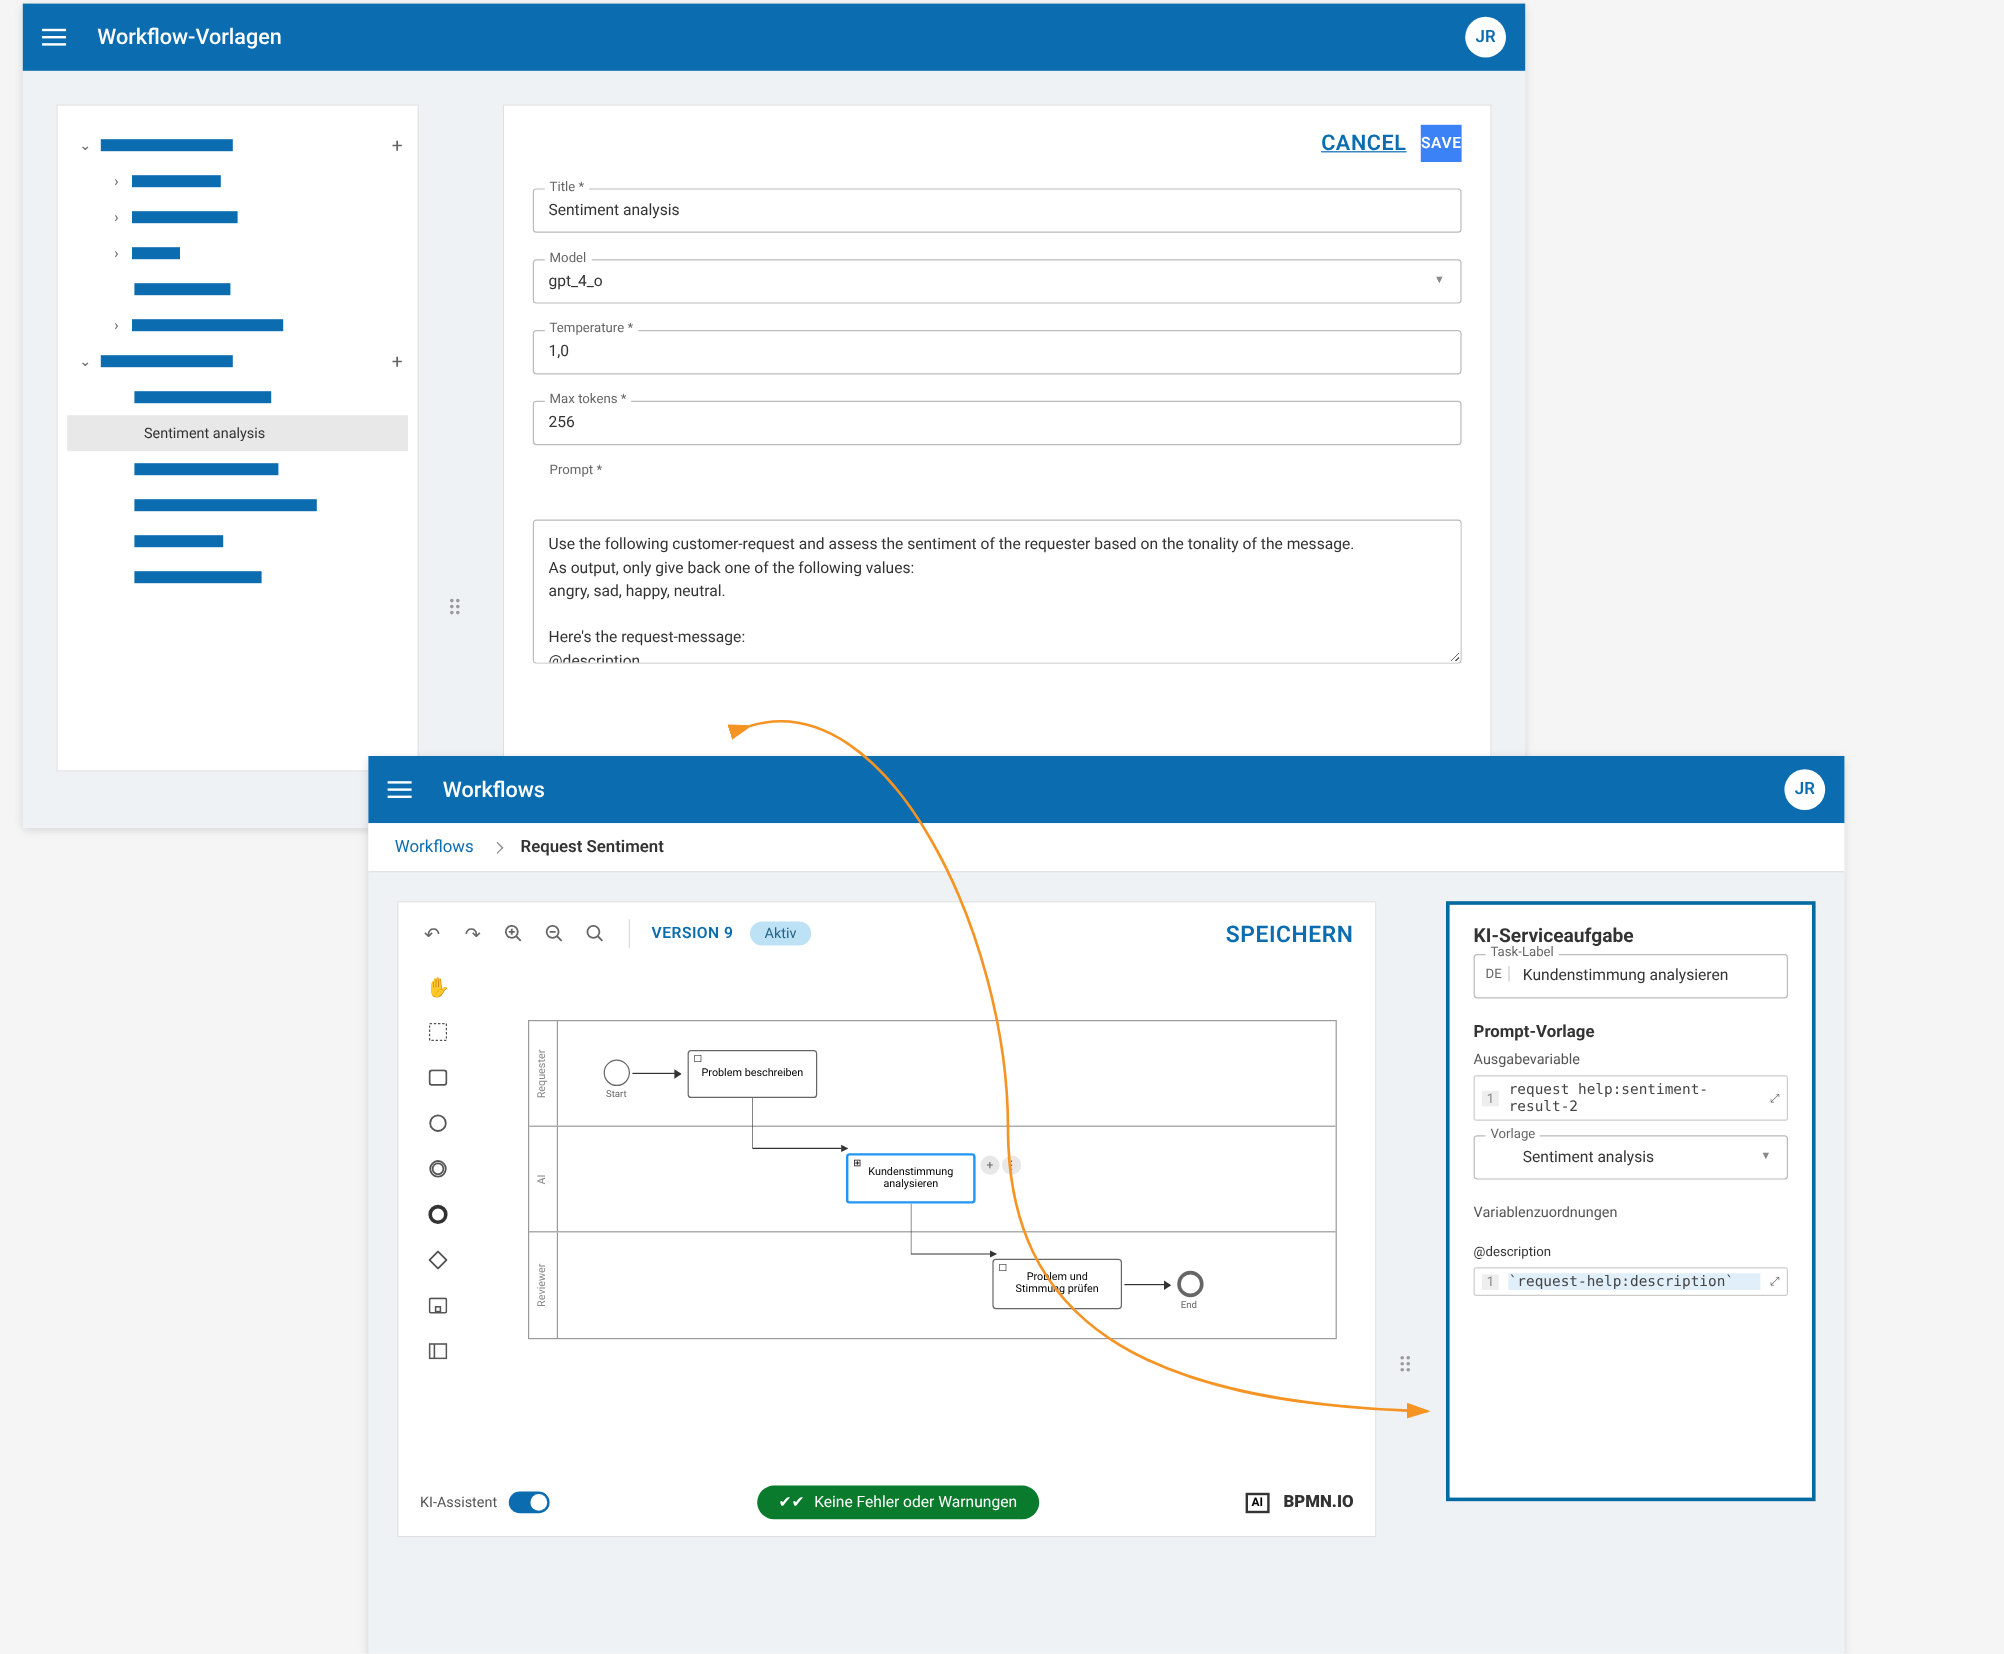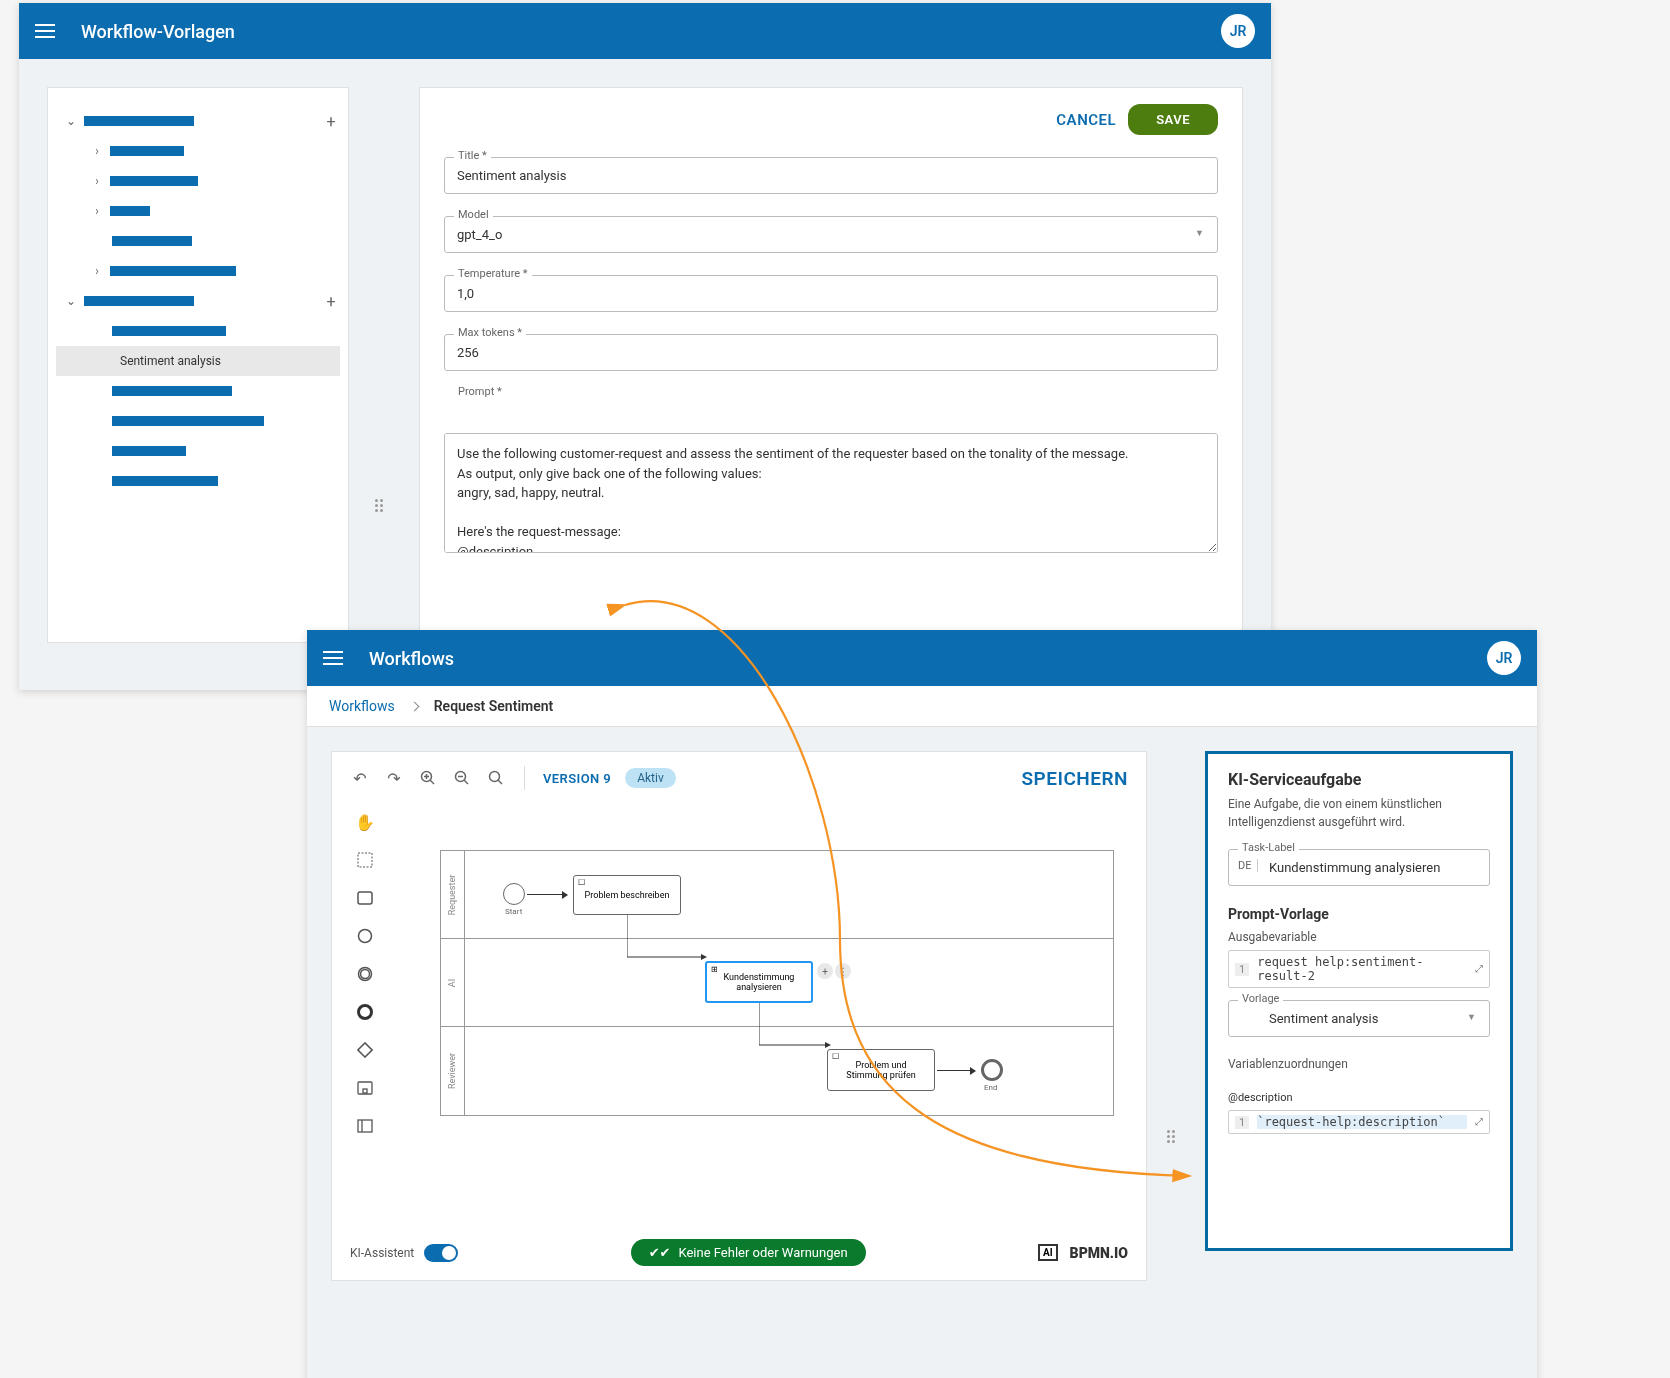--- a/index.html
+++ b/index.html
@@ -20,22 +20,22 @@
   .sidebar { background: #fff; width: 302px; height: 556px; border: 1px solid #e0e0e0; padding: 18px 8px; overflow: hidden; }
   .tree-row { display: flex; align-items: center; height: 30px; font-size: 13px; cursor: pointer; }
   .tree-toggle { width: 14px; height: 14px; display: flex; align-items: center; justify-content: center; color: #666; font-size: 12px; }
   .tree-bar { height: 10px; background: #0b6caf; display: inline-block; }
   .tree-row .label { padding-left: 8px; color: #333; font-size: 12px; }
   .tree-row.selected { background: #e8e8e8; }
   .tree-add { width: 18px; text-align: center; color: #666; font-size: 16px; }
 
   .form-panel { background: #fff; flex: 1; height: 556px; border: 1px solid #e0e0e0; padding: 16px 24px; position: relative; }
   .form-actions { display: flex; justify-content: flex-end; gap: 12px; margin-bottom: 22px; align-items: center; }
-  .btn-text { color: #0b6caf; font-weight: 600; font-size: 15px; background: none; border: none; cursor: pointer; letter-spacing: 0.5px; }
-  .btn-prim { background: #4d7c0f; color: #fff; border: none; padding: 8px 28px; font-size: 13px; font-weight: 600; border-radius: 12px; cursor: pointer; letter-spacing: 0.5px; }
+  .btn-text { color: #0b6caf; font-weight: 600; font-size: 18px; background: none; border: none; cursor: pointer; letter-spacing: 0.5px; text-decoration: underline; }
+  .btn-prim { background: #3b82f6; color: #fff; border: none; padding: 8px 0; font-size: 13px; font-weight: 600; border-radius: 0; cursor: pointer; letter-spacing: 0.5px; }
   .field { position: relative; margin-bottom: 22px; }
   .field-label { position: absolute; top: -8px; left: 10px; background: #fff; padding: 0 4px; font-size: 11px; color: #666; }
   .field-input { width: 100%; border: 1px solid #bbb; border-radius: 3px; padding: 10px 12px; font-size: 13px; color: #333; }
   .field-select { appearance: none; background: #fff; }
   .select-wrap::after { content: "▼"; position: absolute; right: 14px; top: 12px; font-size: 9px; color: #888; pointer-events: none; }
   textarea.field-input { min-height: 120px; resize: vertical; line-height: 1.5; font-family: inherit; margin-top: 40px; }
 
   .breadcrumbs { background: #fff; border-bottom: 1px solid #ddd; padding: 12px 22px; font-size: 14px; display: flex; align-items: center; gap: 16px; }
   .crumb-link { color: #0b6caf; cursor: pointer; }
   .crumb-sep { width:7px; height:7px; border-top:1.5px solid #888; border-right:1.5px solid #888; transform:rotate(45deg); }
@@ -374,21 +374,20 @@
       <div></div>
         <div></div>
         <div></div>
         <div></div>
         <div></div>
         <div></div>
     </div>
 
     <div class="inspector">
       <div class="insp-title">KI-Serviceaufgabe</div>
-      <div class="insp-desc">Eine Aufgabe, die von einem künstlichen Intelligenzdienst ausgeführt wird.</div>
       <div class="insp-field">
         <label class="field-label">Task-Label</label>
         <span class="badge-de">DE</span>
         <input class="field-input" value="Kundenstimmung analysieren" style="">
       </div>
       <div class="insp-sub-h">Prompt-Vorlage</div>
       <div class="insp-sub-lbl">Ausgabevariable</div>
       <div class="code-box">
         <span class="code-ln">1</span>
         <span class="code-txt">request help:sentiment-result-2</span>

